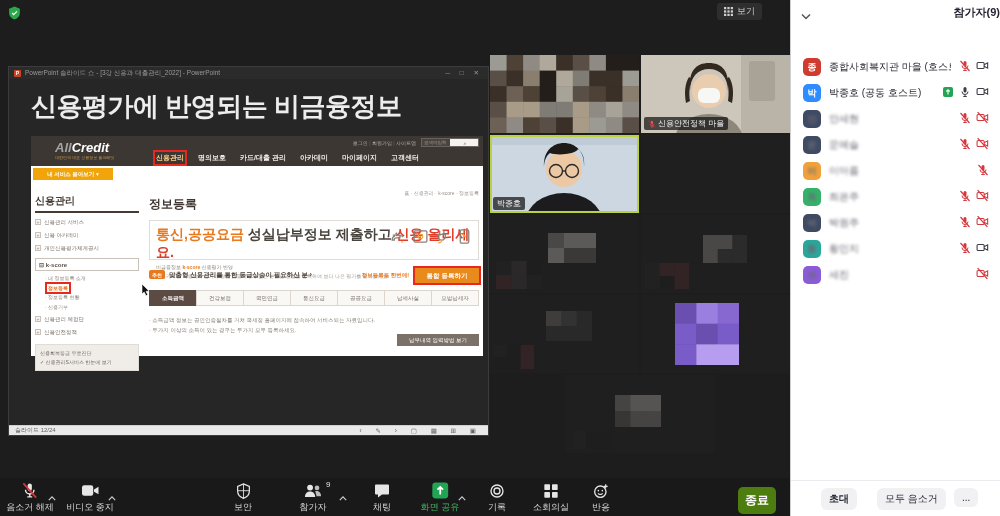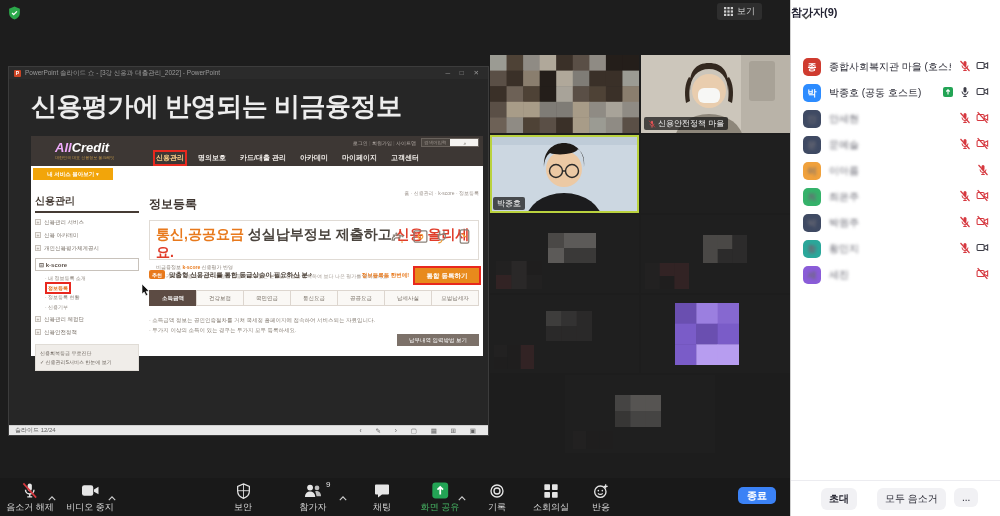--- a/index.html
+++ b/index.html
@@ -30,21 +30,21 @@
 
   
   .site { position:absolute; left:22px; top:57px; width:452px; height:220px; background:#fff; font-size:6px; }
   .site-header { position:absolute; left:0; top:0; width:452px; height:30px; background:#3d3734; }
   .site-utility { position:absolute; right:4px; top:2px; display:flex; align-items:center; gap:5px; }
   .site-utility span { font-size:5px; color:#b3aba6; }
   .site-search { display:flex; align-items:center; width:58px; height:9px; background:#4a443f; border:1px solid #6a635d; }
   .site-search span { flex:1; font-size:4.5px; color:#9c948e; padding-left:2px; }
   .site-search .mag { width:9px; height:100%; background:#f5f3f0; color:#4a443f; font-size:5px; text-align:center; line-height:8px; }
   .site-logo { position:absolute; left:24px; top:5px; font-style:italic; font-weight:bold; font-size:13px; line-height:13px;}
-  .site-logo .l1 { color:#f0abfc; } .site-logo .l2 { color:#fff; }
+  .site-logo .l1 { color:#a3a3a3; } .site-logo .l2 { color:#fff; }
   .site-tagline { position:absolute; left:24px; top:19px; font-size:4px; color:#c59a4a; }
   .site-nav { position:absolute; left:125px; bottom:3px; display:flex; gap:14px; align-items:center; }
   .site-nav span { font-size:7px; color:#f0ece8; font-weight:bold; white-space:nowrap; }
   .site-nav span.hot { outline:2px solid #e8281e; outline-offset:1px; color:#ffd28a; }
   .myservice-btn { position:absolute; left:2px; top:32px; width:80px; height:12px; background:#f2a50a;
     color:#fff; font-size:5.5px; font-weight:bold; text-align:center; line-height:12px; }
 
   .site-sidebar { position:absolute; left:4px; top:58px; width:104px; }
   .sb-title { font-size:10px; font-weight:bold; color:#453b34; border-bottom:2px solid #453b34; padding-bottom:3px; }
   .sb-item { font-size:5.5px; color:#7a7168; margin-top:6px; }
@@ -94,26 +94,26 @@
 
   
   .toolbar { position:absolute; left:0; bottom:0; width:790px; height:38px; background:#191919; }
   .tb-item { position:absolute; top:4px; transform:translateX(-50%); display:flex; flex-direction:column;
     align-items:center; gap:2px; cursor:pointer; }
   .tb-item .ic { height:17px; display:flex; align-items:center; position:relative; }
   .tb-item .lbl { font-size:9px; color:#d8d8d8; white-space:nowrap; }
   .tb-item .lbl.green { color:#48b865;text-align:right; }
   .tb-chevron { position:absolute; top:9px; transform:translateX(-50%); }
   .tb-badge { position:absolute; font-size:8px; color:#e8e8e8; top:-2px; right:-8px; }
-  .end-btn { position:absolute; right:14px; top:9px; width:38px; height:17px; background:#3b82f6; border:none;
-    border-radius:5px; color:#fff; font-size:10px; font-weight:bold; cursor:pointer; }
+  .end-btn { position:absolute; right:14px; top:9px; width:38px; height:27px; background:#4d7c0f; border:none;
+    border-radius:5px; color:#fff; font-size:12px; font-weight:bold; cursor:pointer; }
 
   
   .panel { position:absolute; left:790px; top:0; width:210px; height:516px; background:#fff; border-left:1px solid #cfcfcf; }
-  .panel-header { position:relative; height:24px; display:flex; align-items:center; justify-content:flex-start; }
+  .panel-header { position:relative; height:24px; display:flex; align-items:center; justify-content:flex-end; }
   .panel-title { font-size:11px; font-weight:bold; color:#232333; }
   .panel-collapse { position:absolute; left:10px; top:6px; cursor:pointer; }
   .psearch { position:absolute; left:12px; top:28px; width:186px; height:21px; border:1px solid #d7d7dc;
     border-radius:8px; display:flex; align-items:center; padding:0 7px; gap:5px; }
   .psearch input { border:none; outline:none; font-size:10px; color:#444; width:100%; background:transparent; }
   .psearch input::placeholder { color:#9a9aa5; }
   .plist { position:absolute; left:0; top:54px; width:210px; }
   .prow { height:26px; display:flex; align-items:center; padding:0 12px; gap:8px; cursor:pointer; }
   .pavatar { width:18px; height:18px; border-radius:5px; color:#fff; font-size:9px; font-weight:bold;
     display:flex; align-items:center; justify-content:center; flex:none; }

